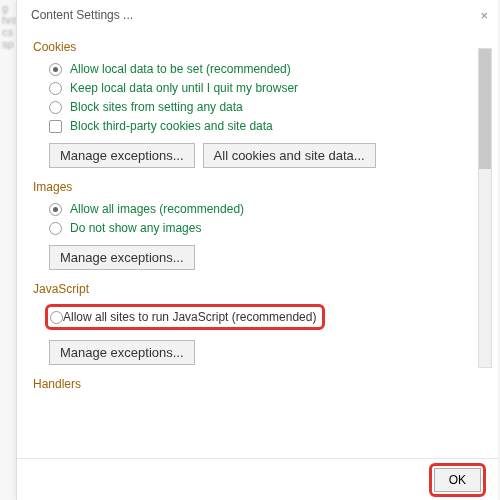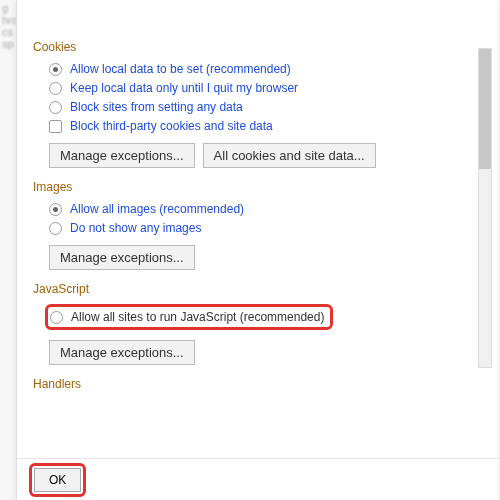--- a/index.html
+++ b/index.html
@@ -63,21 +63,21 @@
     padding-right: 4px;
   }
   .section-title {
     margin: 12px 0 8px 0;
     color: #a16207;
   }
   .opt {
     display: flex;
     align-items: center;
     margin: 5px 0 5px 16px;
-    color: #1d4ed8;
+    color: #15803d;
     gap: 8px;
   }
   .radio, .checkbox {
     width: 13px; height: 13px;
     border: 1px solid #999;
     background: #fff;
     position: relative;
     flex: 0 0 auto;
   }
   .radio { border-radius: 50%; }
@@ -102,21 +102,20 @@
     font-size: 13px;
     color: #333;
     cursor: pointer;
   }
   .highlight-box {
     border: 3px solid #e0352f;
     border-radius: 6px;
     padding: 3px 6px 3px 2px;
     display: inline-flex;
     align-items: center;
-    gap: 8px;
     margin-left: 12px;
   }
   .scrollbar-track {
     position: absolute;
     right: 6px;
     top: 20px;
     width: 14px;
     height: 320px;
     background: #f0f0f0;
     border: 1px solid #ddd;
@@ -128,21 +127,21 @@
     height: 120px;
     background: #c8c8c8;
   }
   .footer {
     position: absolute;
     left: 0; right: 0; bottom: 0;
     height: 42px;
     border-top: 1px solid #e6e6e6;
     display: flex;
     align-items: center;
-    justify-content: flex-start;
+    justify-content: flex-end;
     padding: 0 12px;
   }
   .ok-wrap {
     border: 3px solid #e0352f;
     border-radius: 6px;
     padding: 2px;
   }
   .ok-btn {
     background: #f2f2f2;
     border: 1px solid #aaa;
@@ -151,20 +150,24 @@
     cursor: pointer;
   }
 </style>
 </head>
 <body>
 
 <div class="backdrop">g &nbsp; hro cs sp</div>
 
 <div class="dialog">
 
+  <div class="titlebar">
+    <span>Content Settings ...</span>
+    <span class="close-x">×</span>
+  </div>
 
   <div class="content-wrap">
 
     <div class="scrollbar-track">
       <div class="scrollbar-thumb"></div>
     </div>
 
     <div class="content">
 
       <div class="section-title">Cookies</div>

